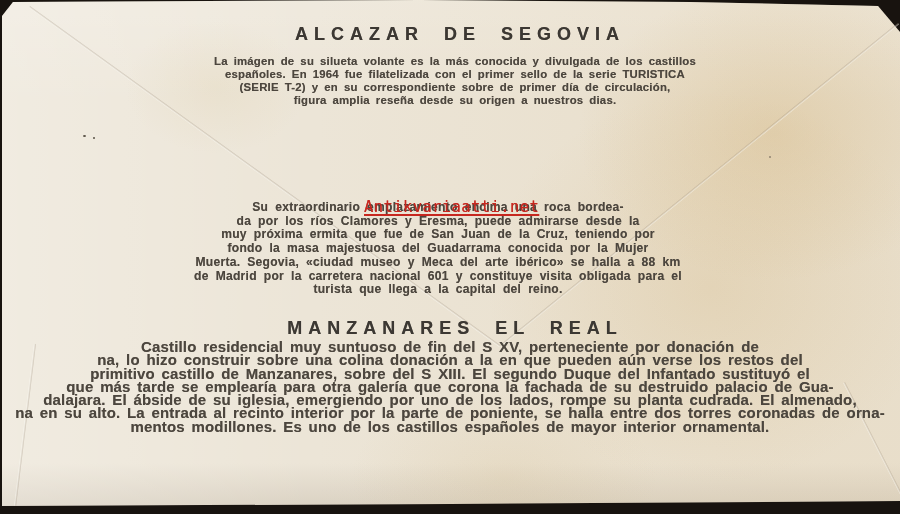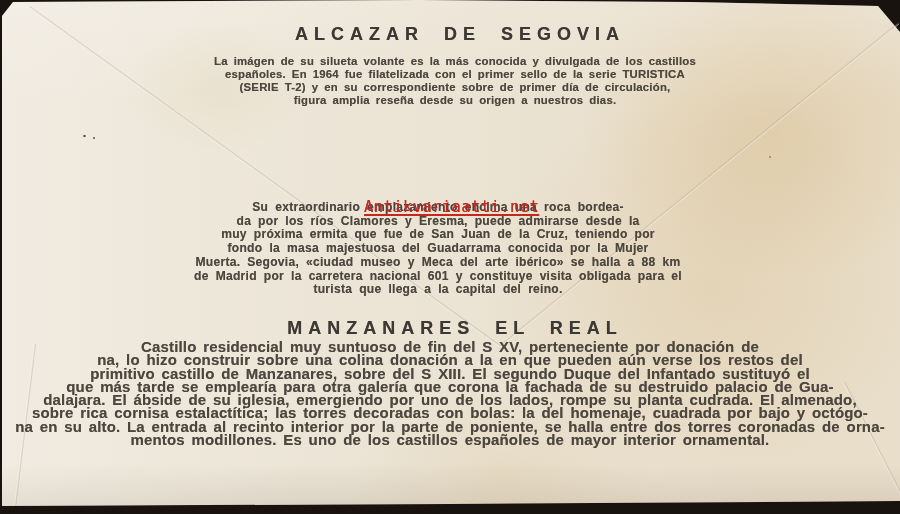--- a/index.html
+++ b/index.html
@@ -93,19 +93,18 @@
   </div>
 
   <div class="txt title t2">MANZANARES EL REAL</div>
 
   <div class="txt para p3">
     <div>Castillo residencial muy suntuoso de fin del S XV, perteneciente por donación de</div>
     <div>na, lo hizo construir sobre una colina donación a la en que pueden aún verse los restos del</div>
     <div>primitivo castillo de Manzanares, sobre del S XIII. El segundo Duque del Infantado sustituyó el</div>
     <div>que más tarde se emplearía para otra galería que corona la fachada de su destruido palacio de Gua-</div>
     <div>dalajara. El ábside de su iglesia, emergiendo por uno de los lados, rompe su planta cudrada. El almenado,</div>
-    <div>sobre rica cornisa estalactítica; las torres decoradas con bolas: la del homenaje, cuadrada por bajo y octógo-</div>
     <div>na en su alto. La entrada al recinto interior por la parte de poniente, se halla entre dos torres coronadas de orna-</div>
     <div>mentos modillones. Es uno de los castillos españoles de mayor interior ornamental.</div>
   </div>
 
   <div class="watermark">Antikvariaatti.net</div>
 </div>
 
 </body></html>

